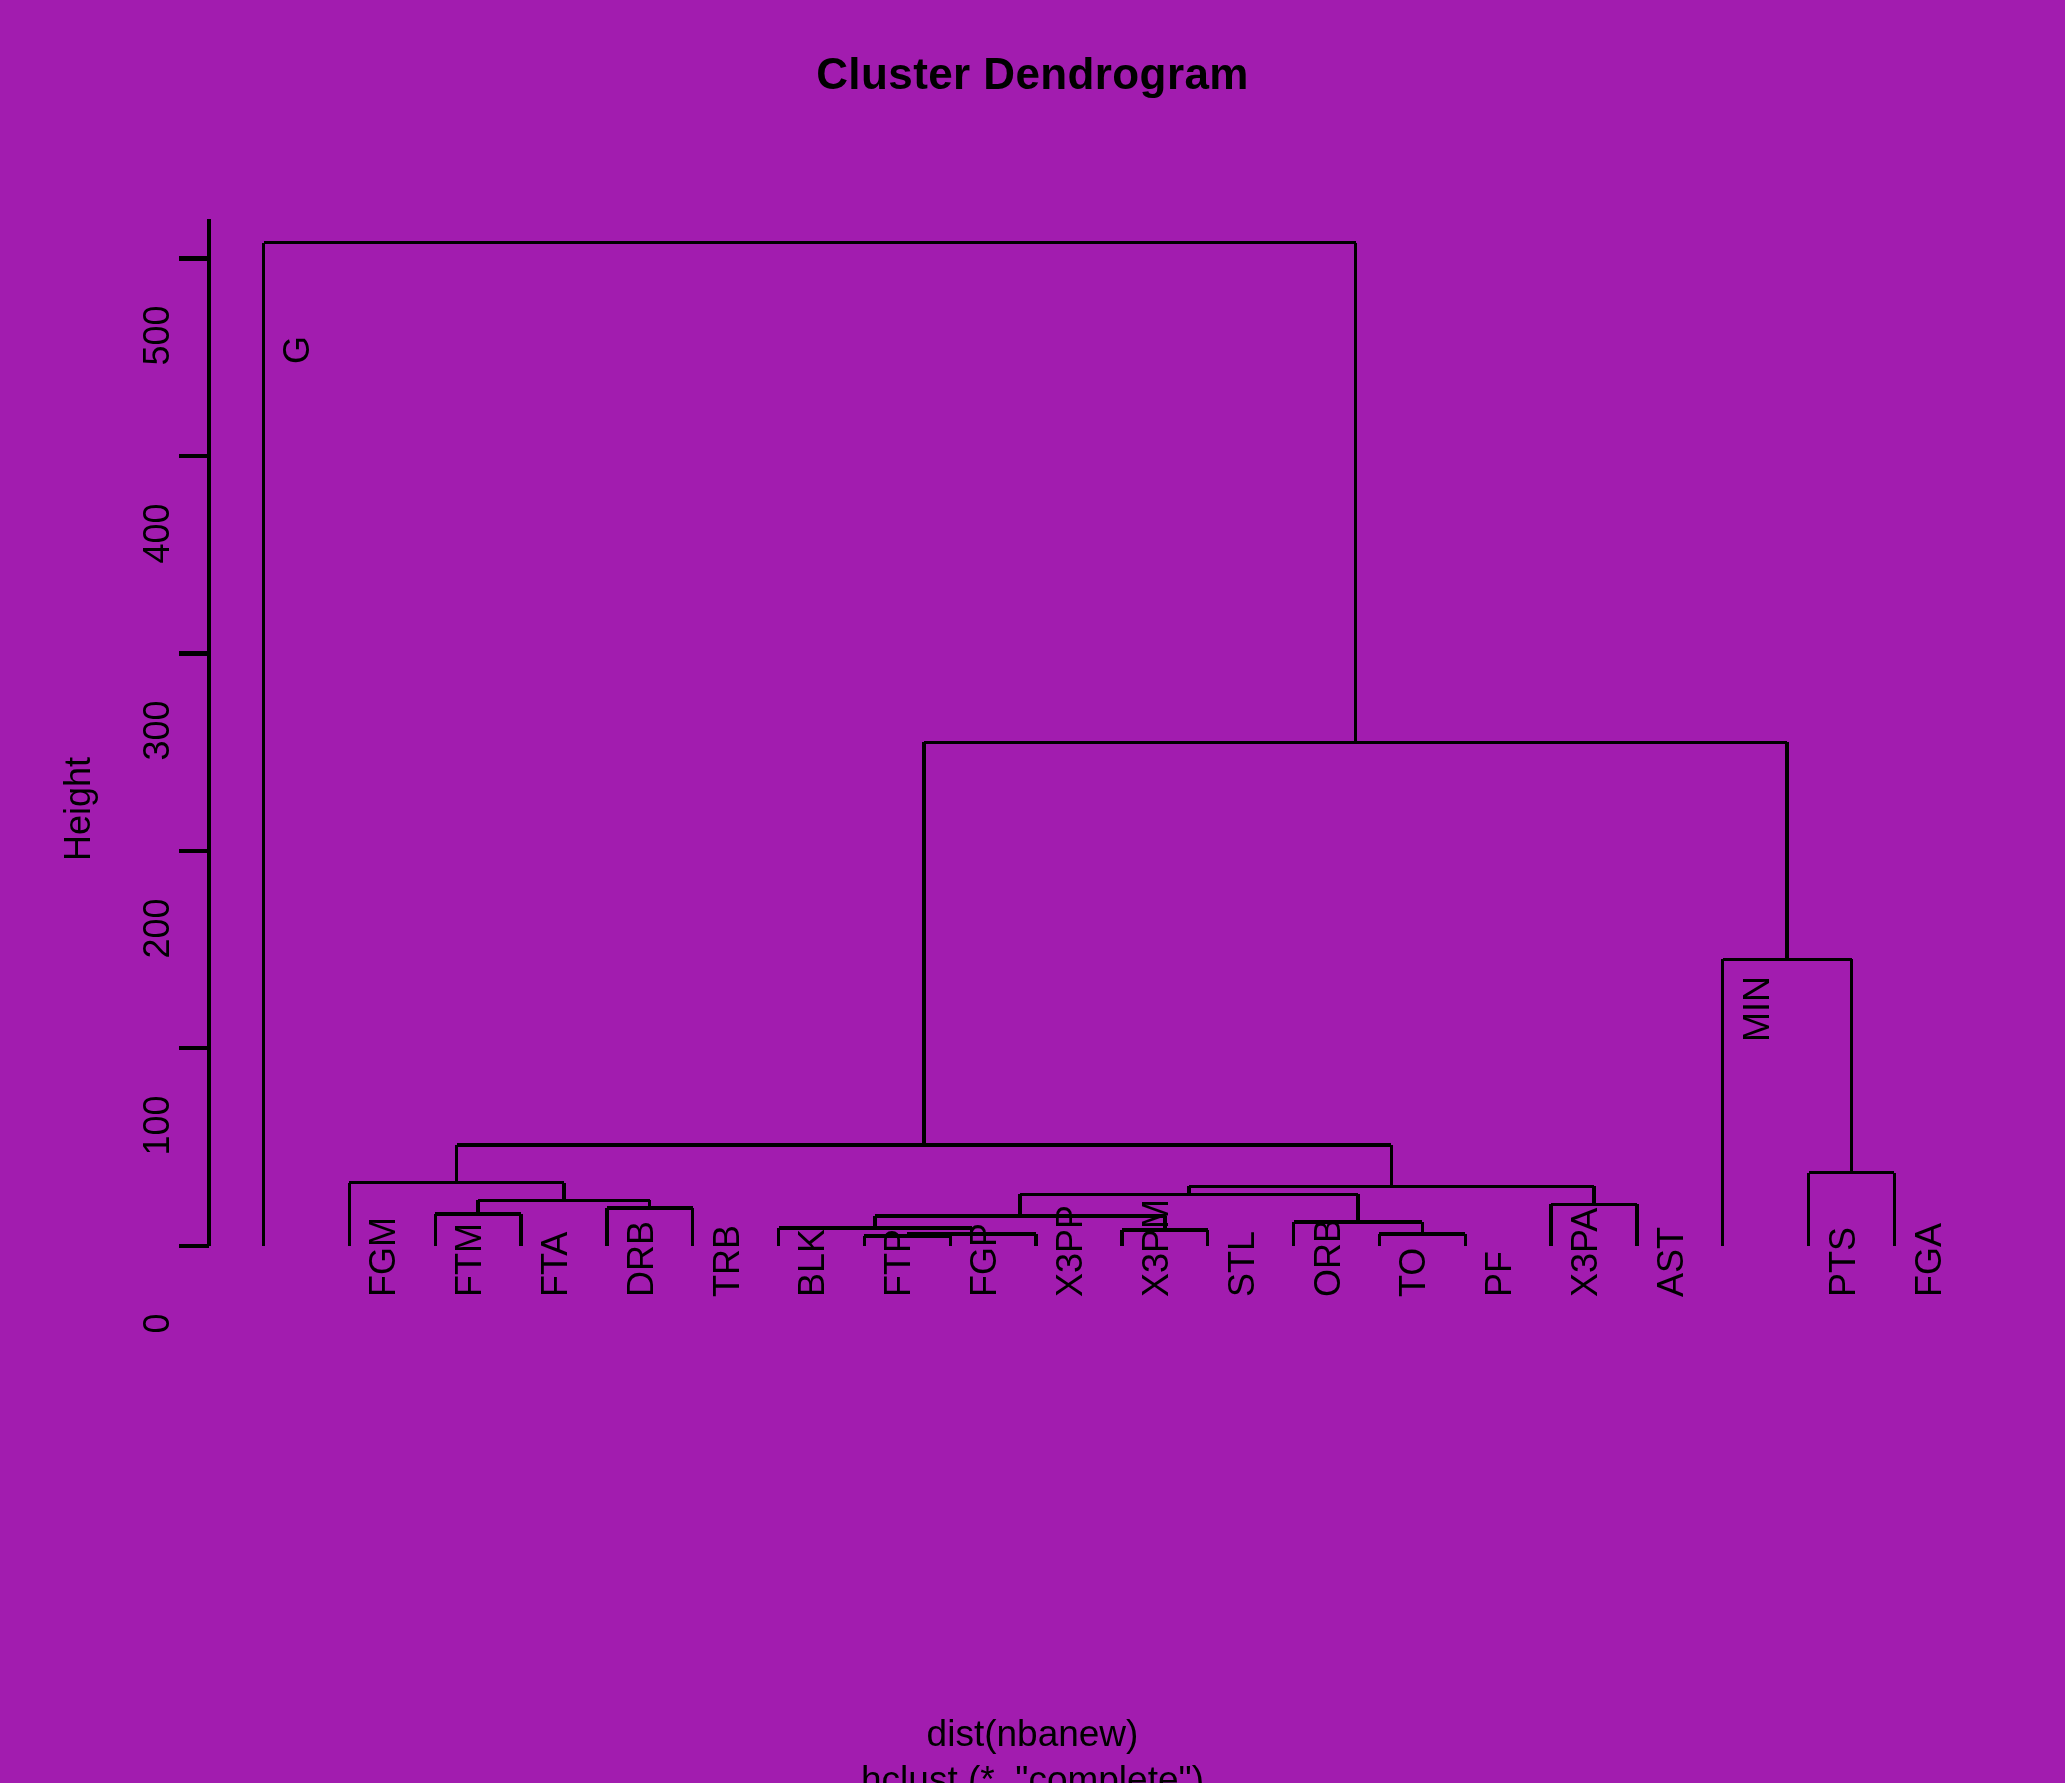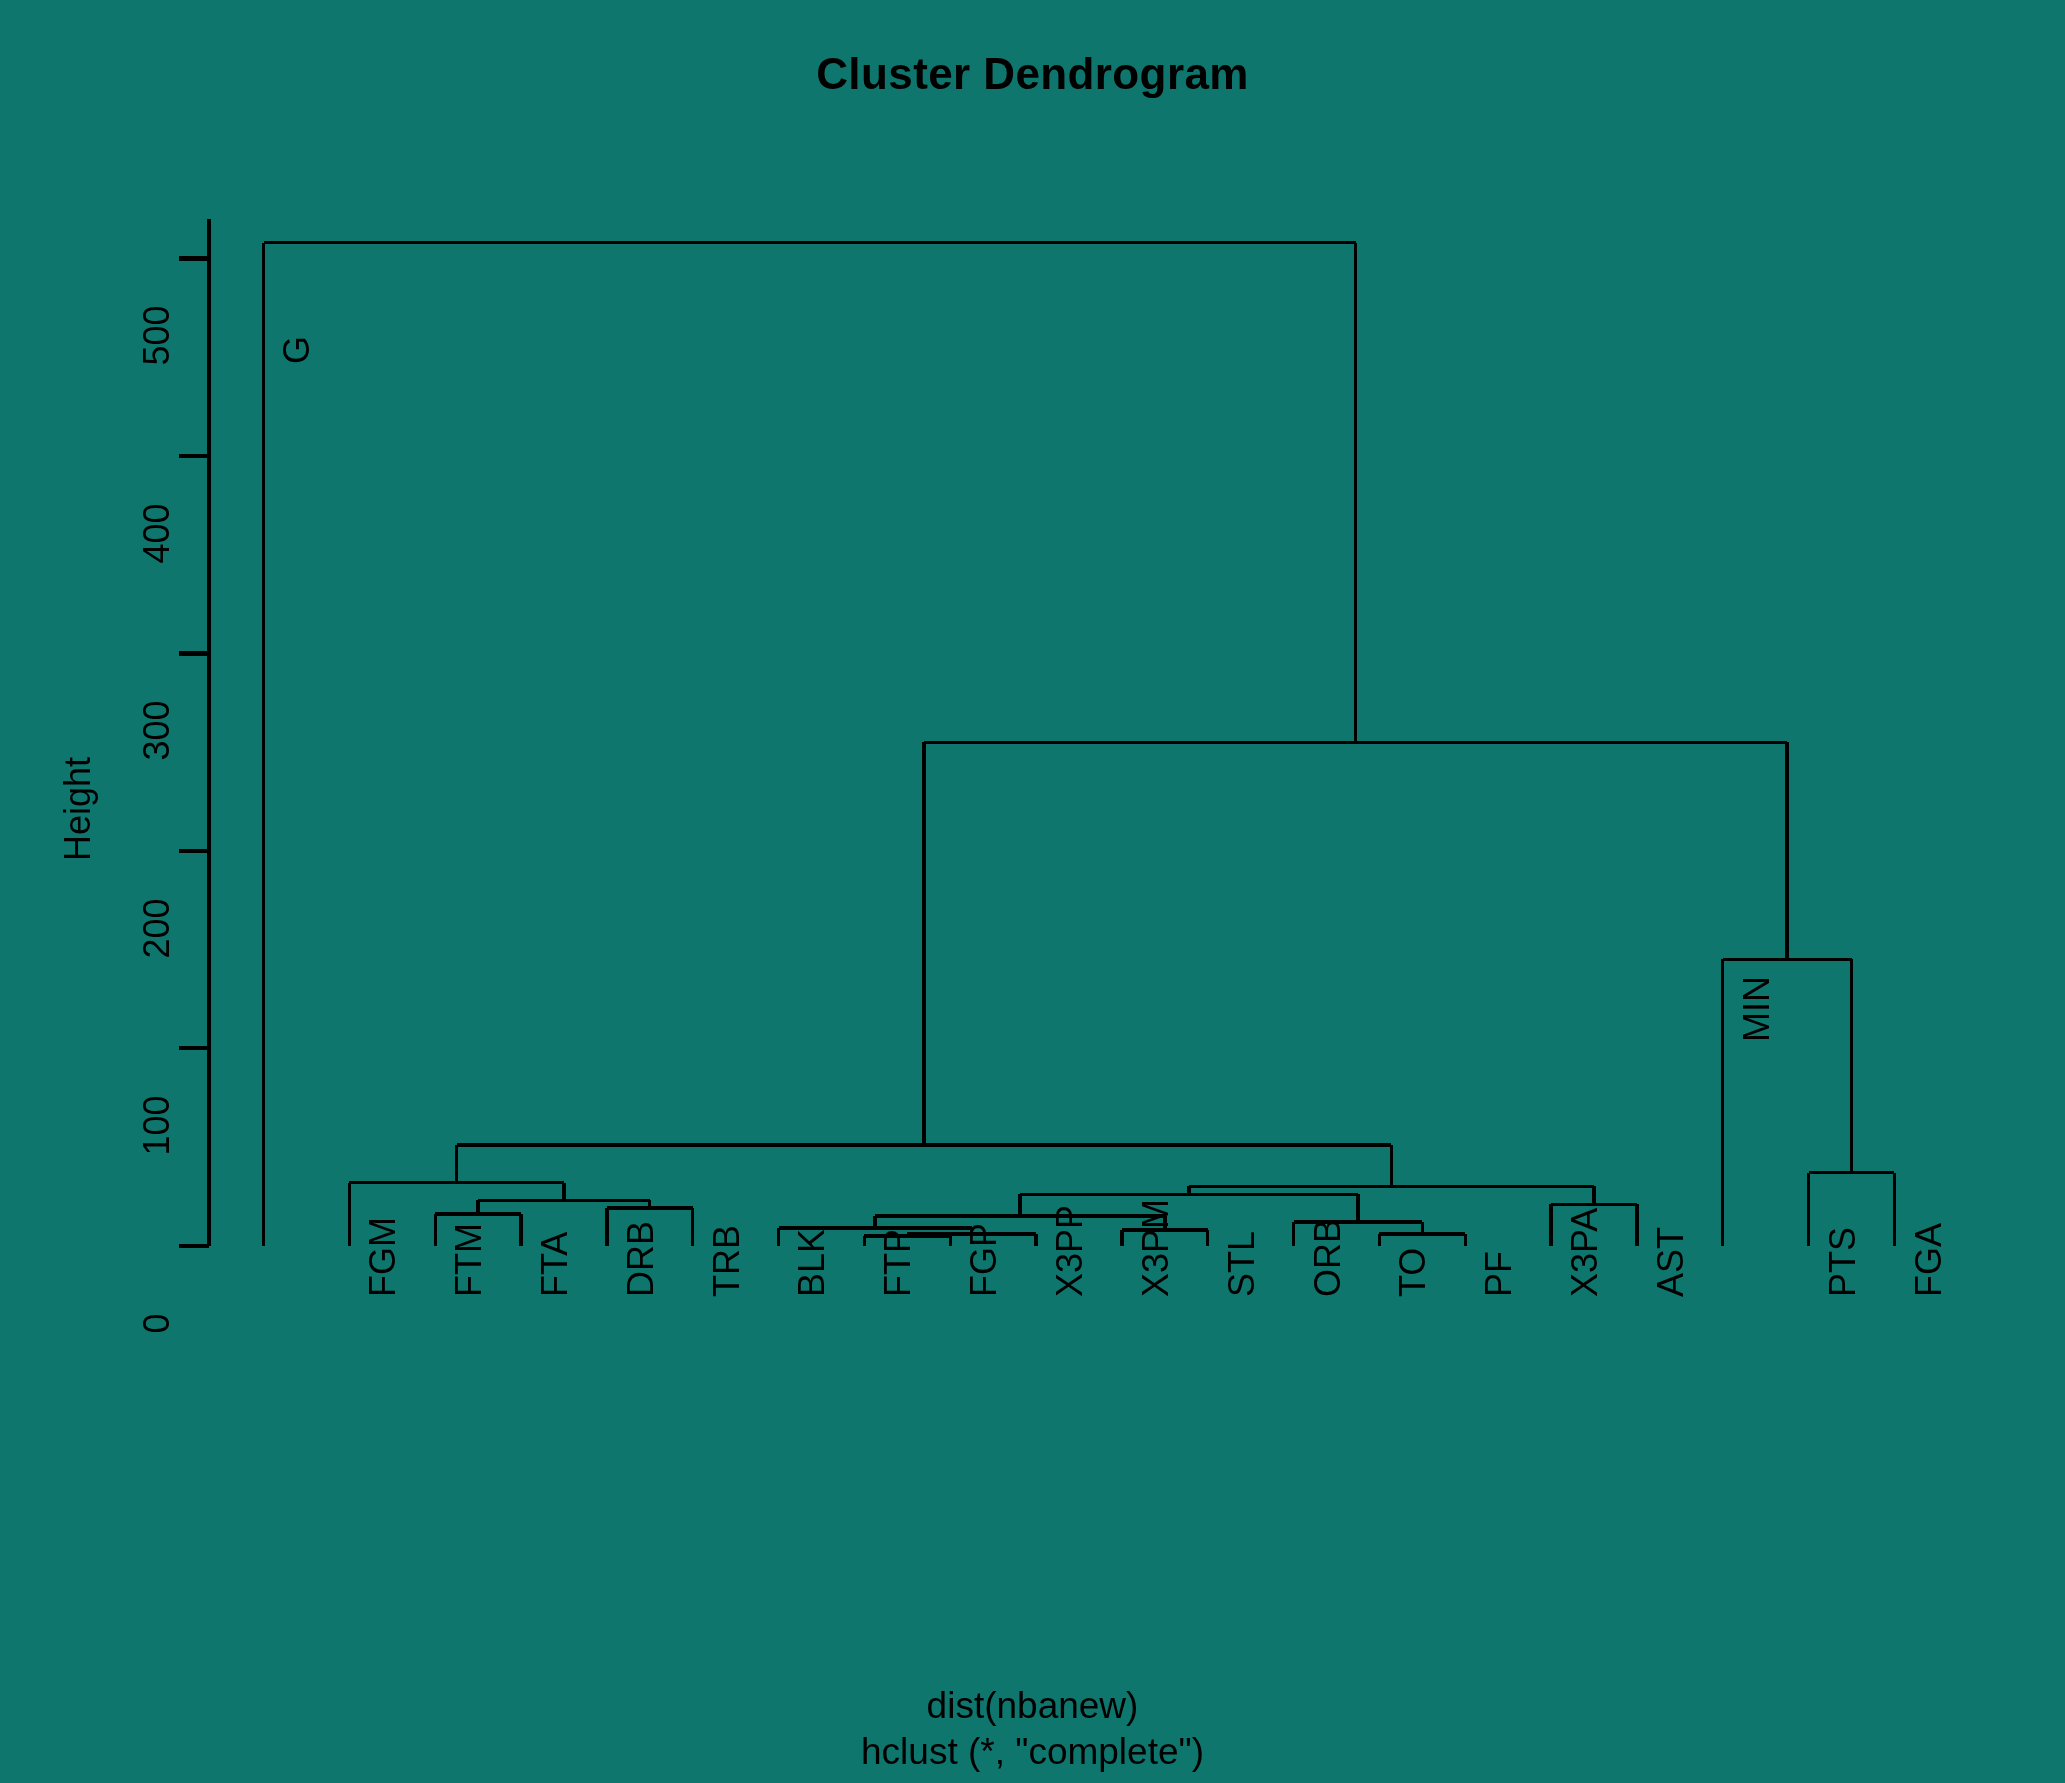--- a/index.html
+++ b/index.html
@@ -4,21 +4,21 @@
 <style>
   html, body {
     margin: 0;
     padding: 0;
     background: #ffffff;
   }
   #page {
     position: relative;
     width: 2065px;
     height: 1783px;
-    background: #0f766e;
+    background: #a21caf;
     font-family: "Liberation Sans", sans-serif;
     overflow: hidden;
   }
   #plot-title {
     position: absolute;
     left: 0;
     top: 49px;
     width: 2065px;
     text-align: center;
     font-size: 44px;
@@ -55,20 +55,21 @@
     transform-origin: left top;
     text-align: left;
   }
   #caption-1, #caption-2 {
     position: absolute;
     left: 0;
     width: 2065px;
     text-align: center;
     font-size: 37px;
     color: #000000;
+    margin-top: 28px;
   }
   #caption-1 { top: 1685px; }
   #caption-2 { top: 1731px; }
   #dendro-svg {
     position: absolute;
     left: 0;
     top: 0;
   }
 </style>
 </head>

